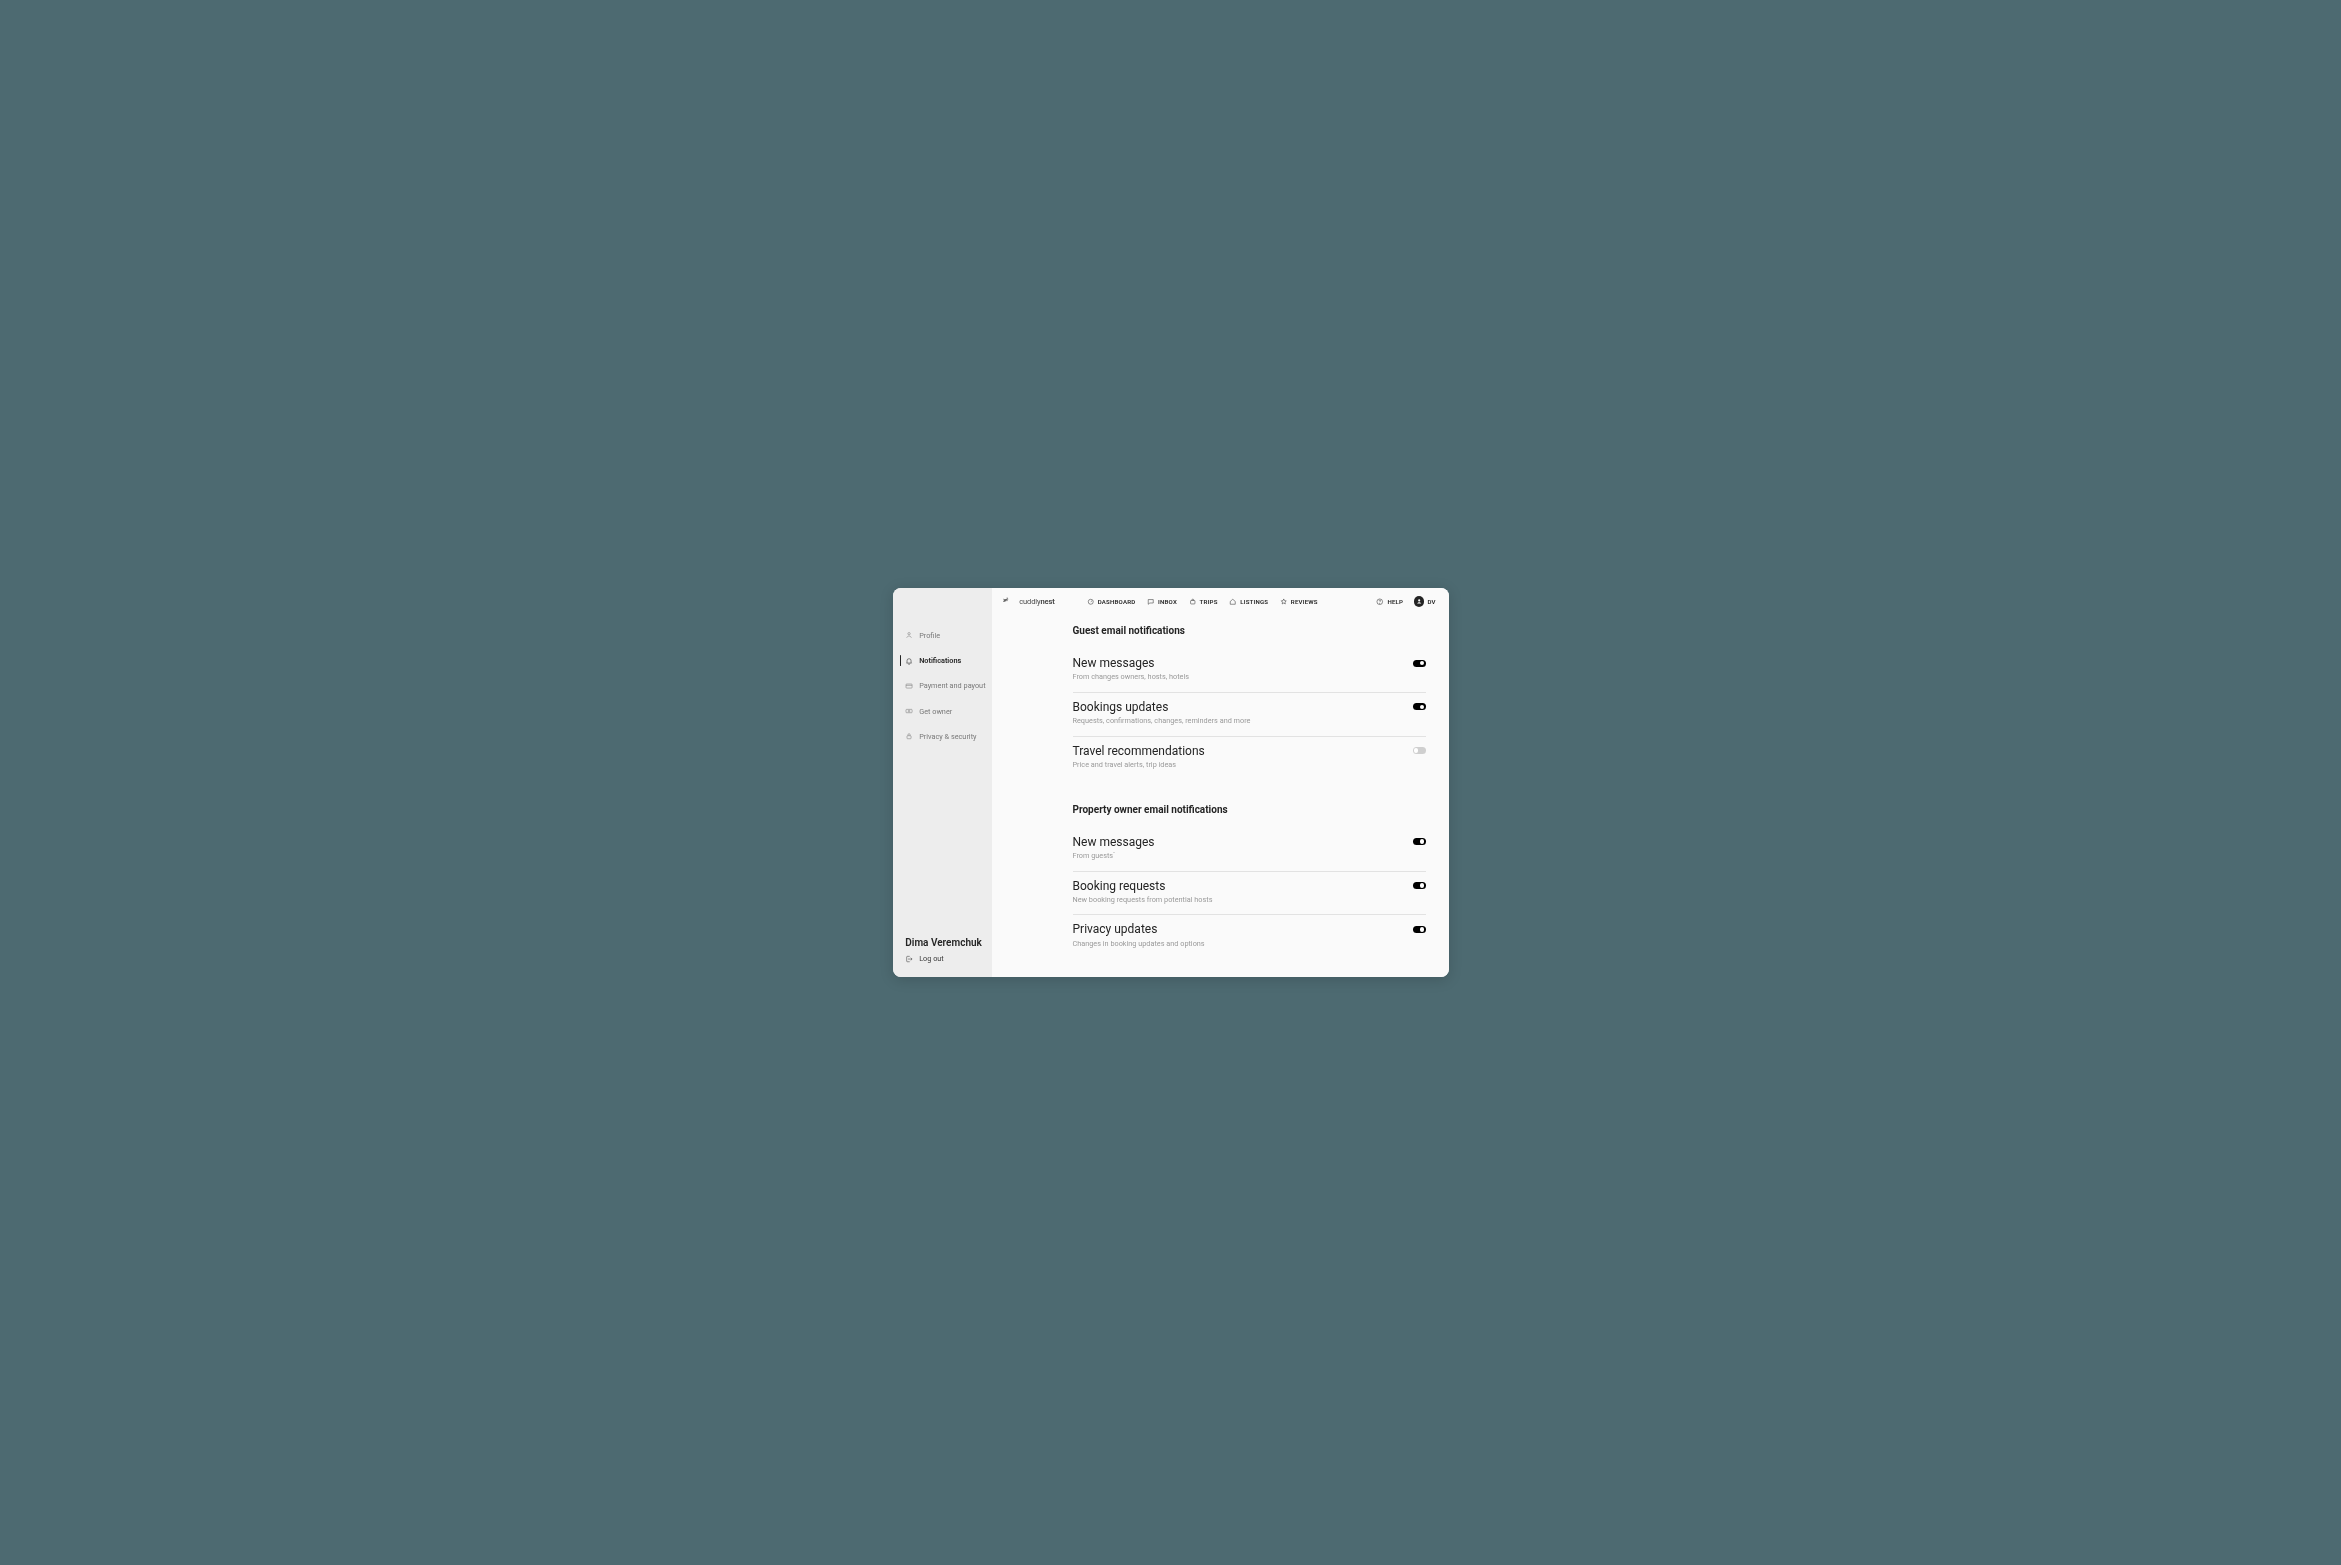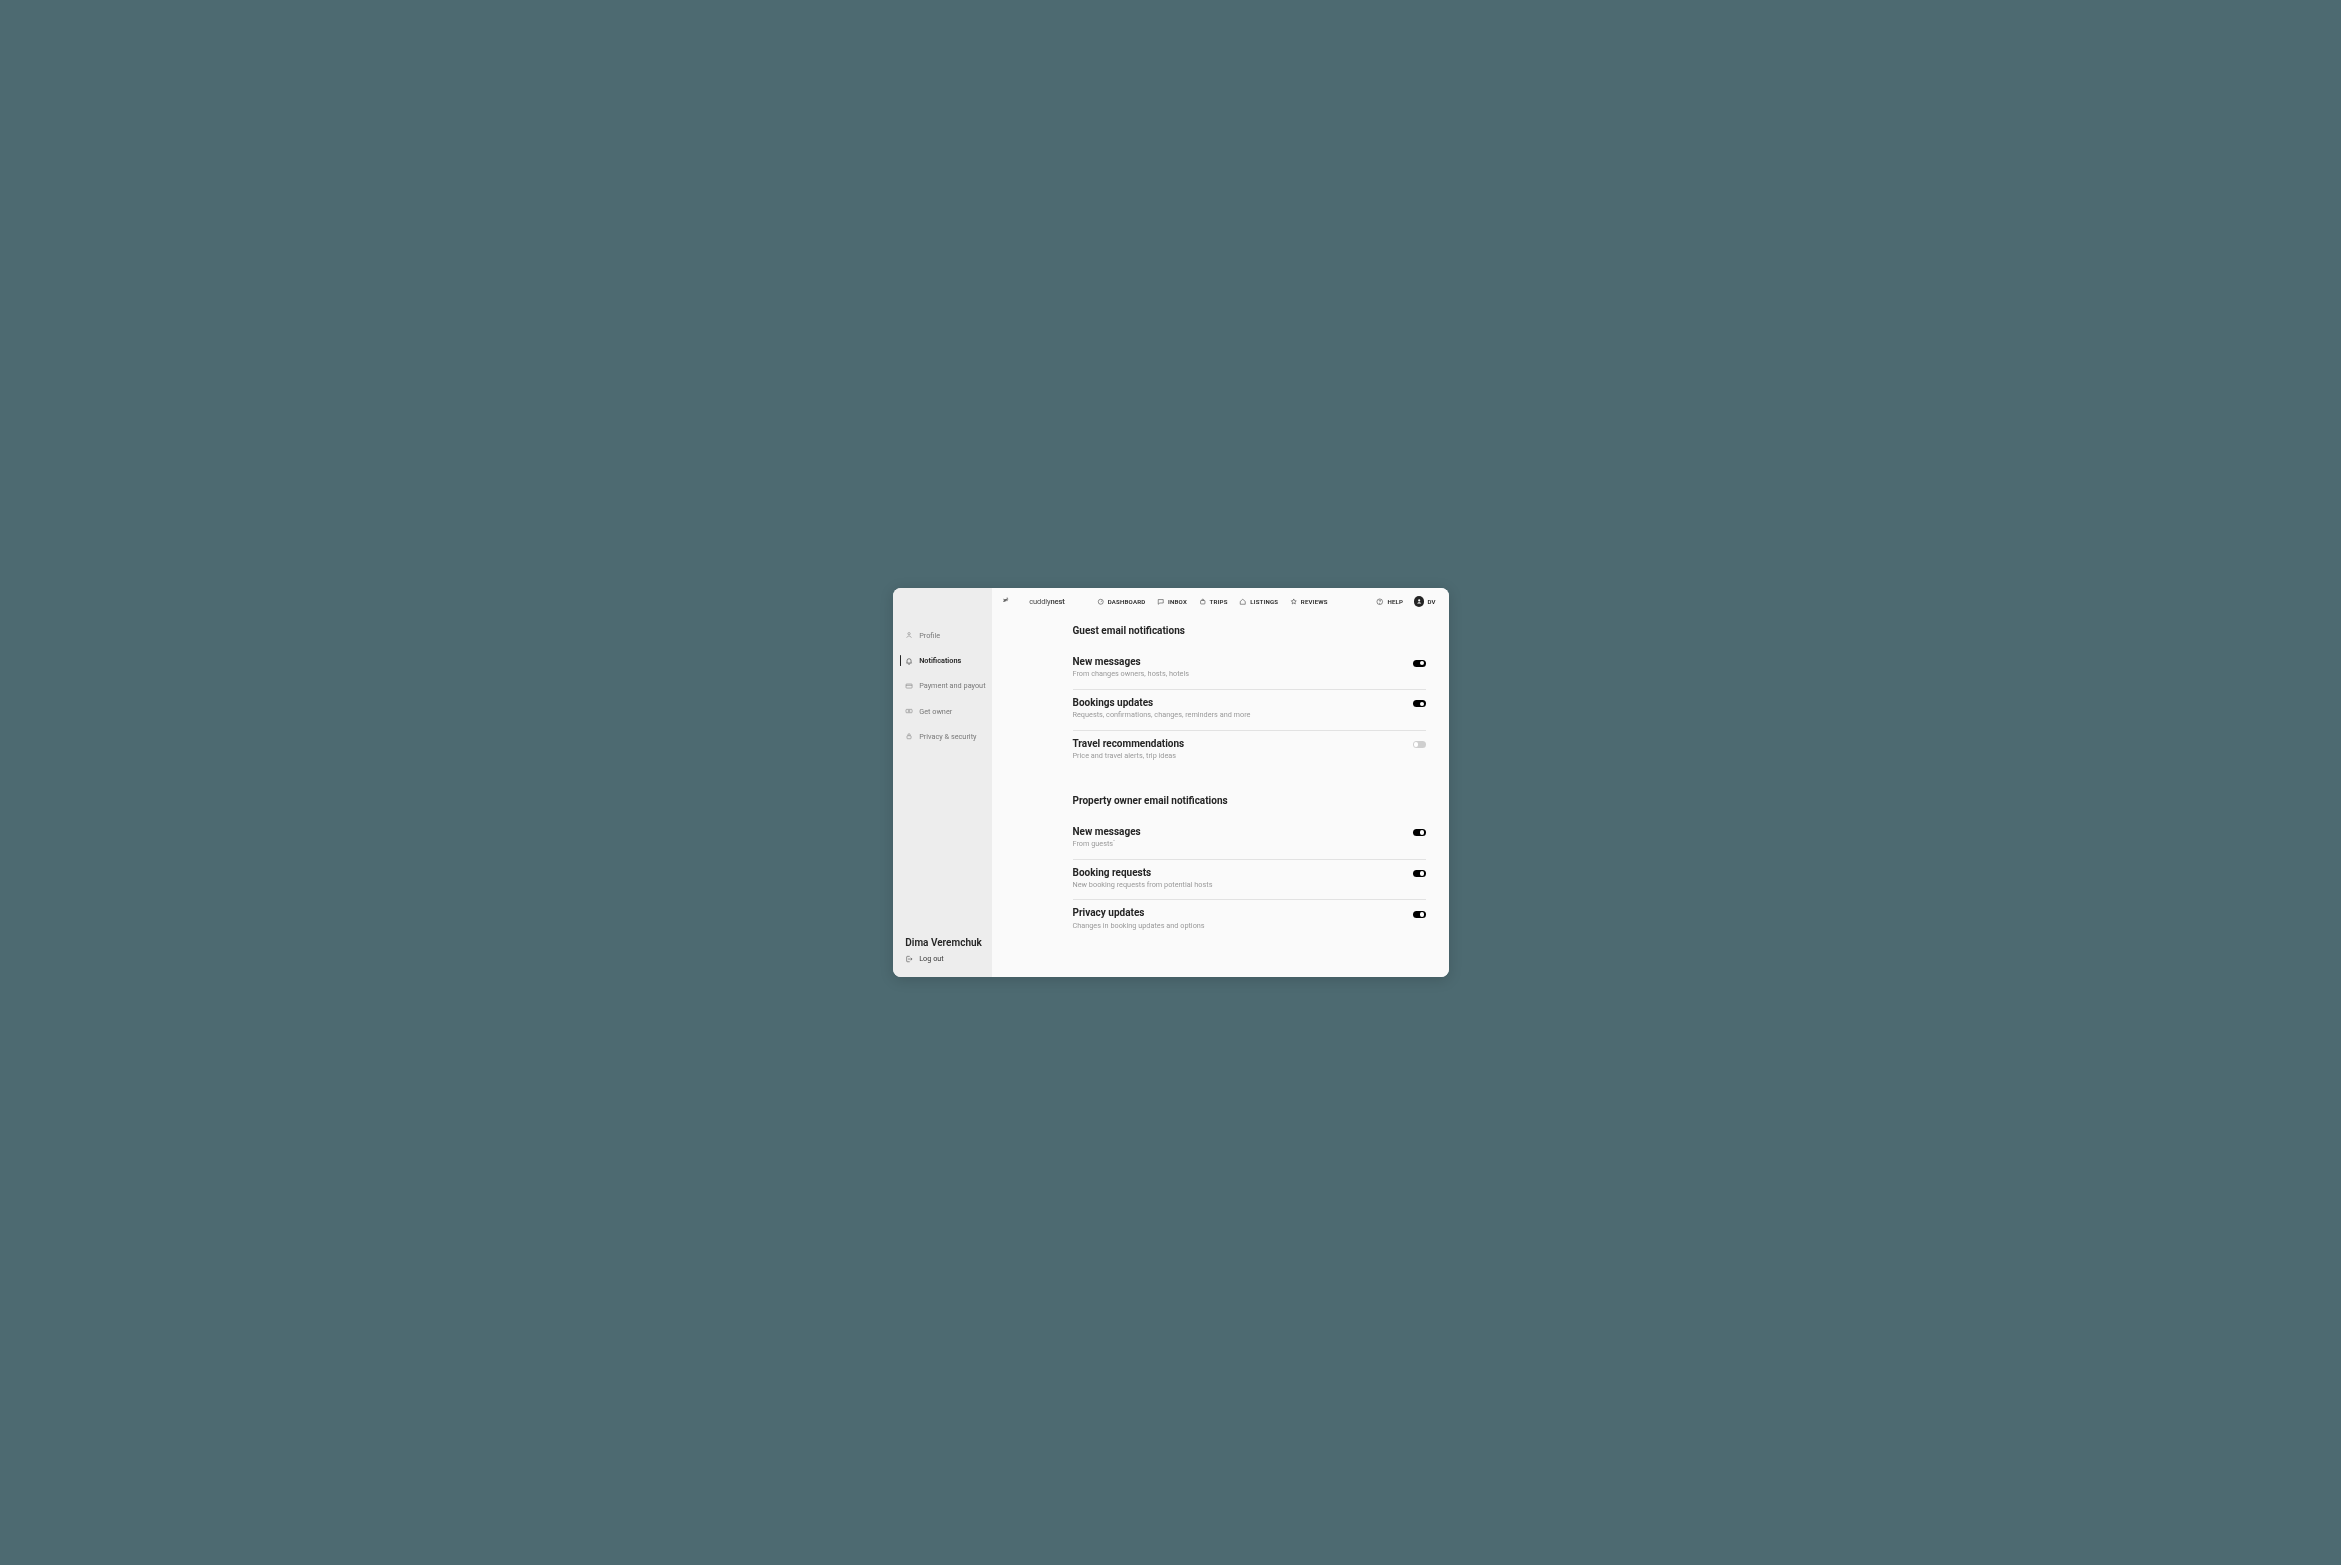--- a/index.html
+++ b/index.html
@@ -100,21 +100,21 @@
   .topbar {
     height: 27px;
     display: flex;
     align-items: center;
     padding: 0 12.8px 0 9.3px;
     gap: 7px;
   }
   .brand {
     display: flex;
     align-items: center;
-    gap: 18px;
+    gap: 8px;
     color: #4a4a4a;
     margin-right: 25px;
   }
   .brand-mark {
     width: 10.4px; height: 10.4px;
     display:inline-flex;
   }
   .brand-mark svg { width:100%; height:100%; }
   .brand-word {
     font-size: 7.5px;
@@ -169,22 +169,22 @@
   }
   .setting-row {
     display: flex;
     align-items: flex-start;
     padding: 7px 0 9.3px 0;
     border-bottom: 0.6px solid #e2e2e2;
   }
   .setting-row:last-child { border-bottom: none; }
   .setting-text { flex: 1 1 auto; padding-right: 23px; }
   .setting-title {
-    font-size: 10px;
-    font-weight: 700;
+    font-size: 12px;
+    font-weight: 400;
     color: #242424;
     margin-bottom: 2.3px;
   }
   .setting-desc {
     font-size: 7.3px;
     color: #9a9a9a;
     line-height: 1.4;
   }
   .toggle {
     width: 12.8px;

